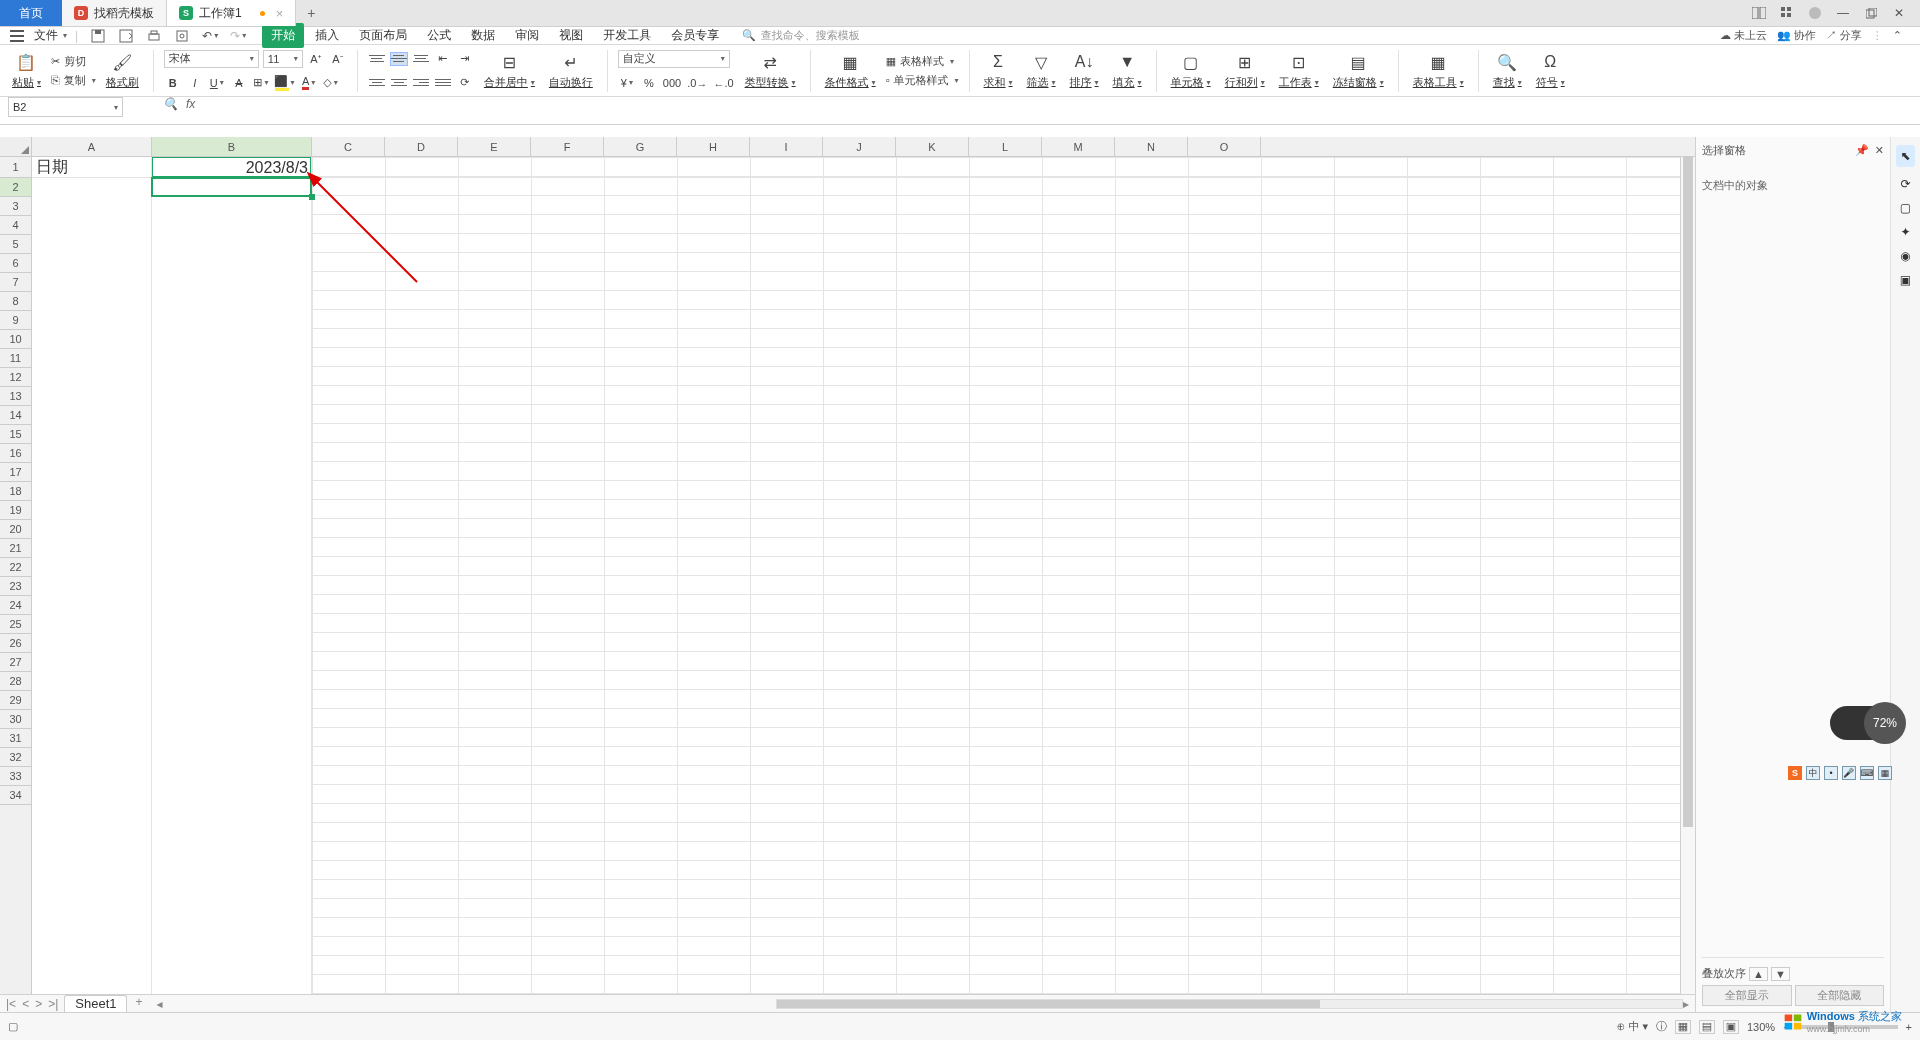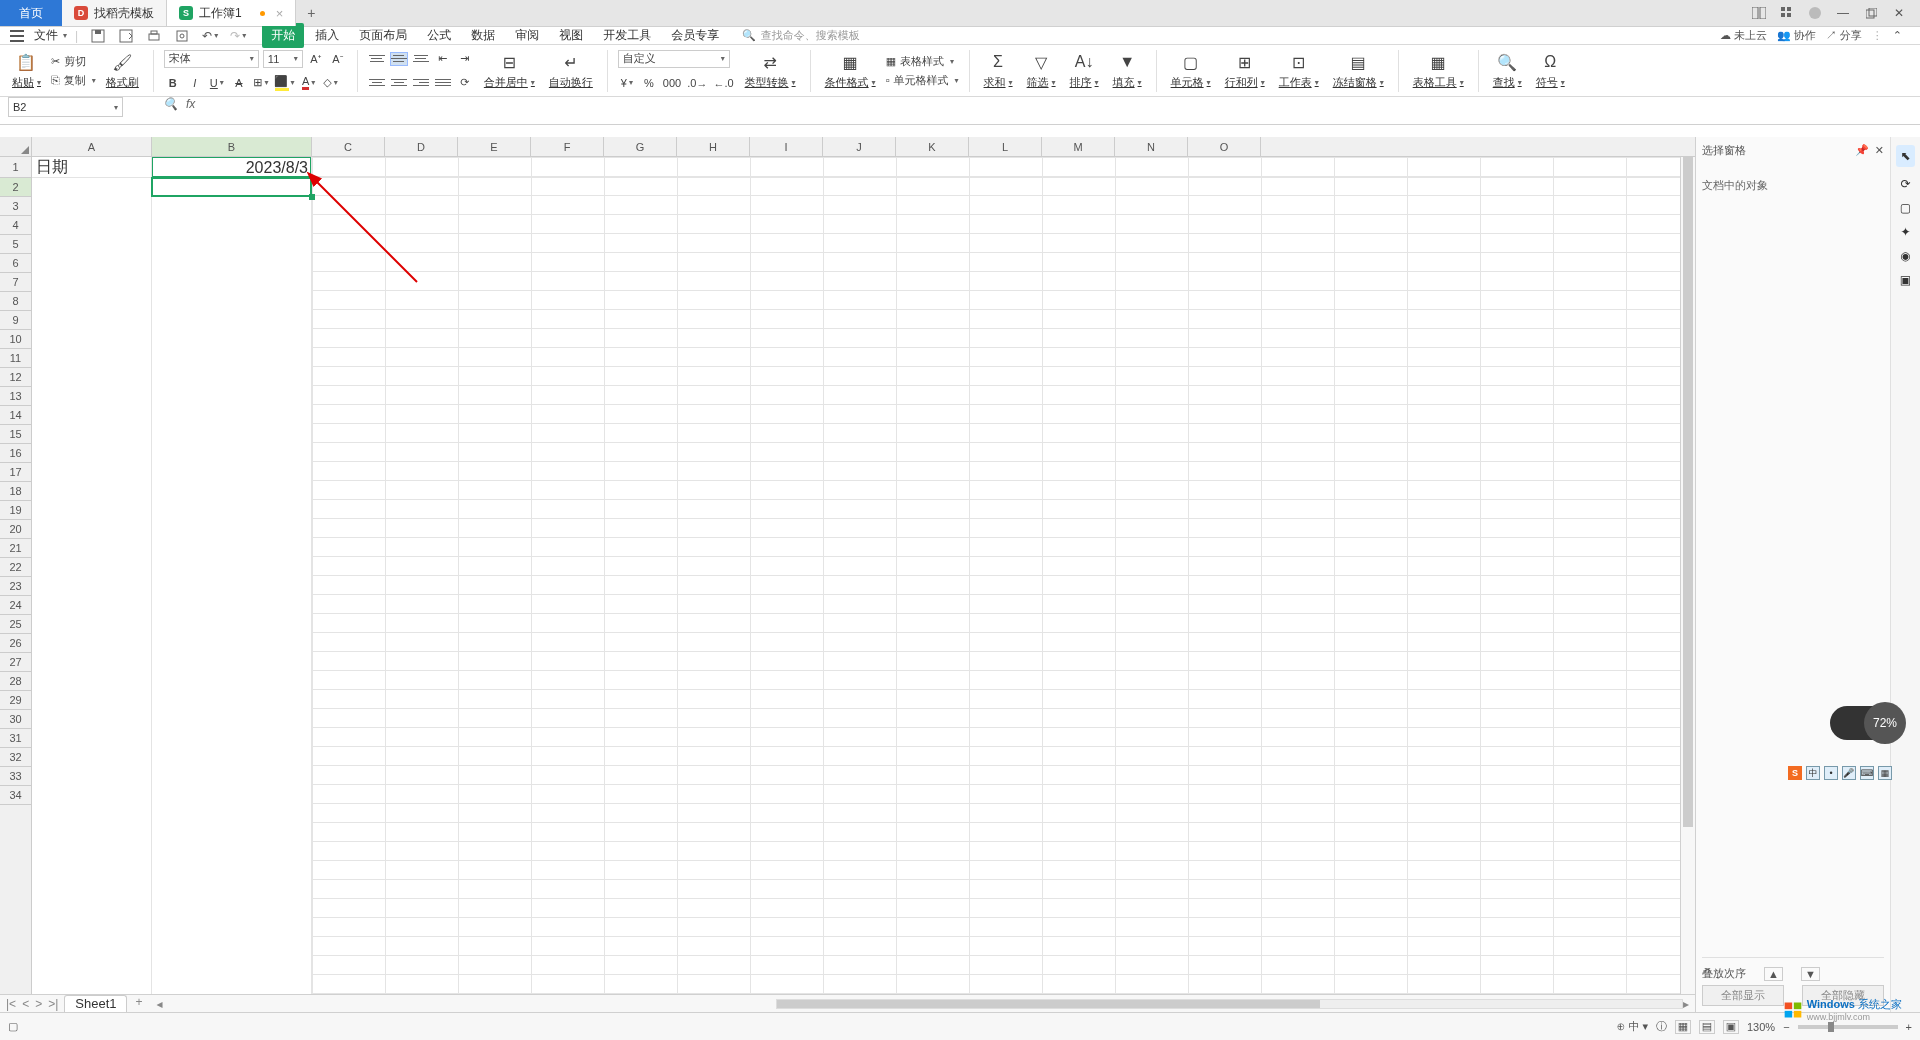--- a/index.html
+++ b/index.html
@@ -52,21 +52,21 @@
     .fbar { flex: 1; height: 20px; margin: 0 6px; }
 
     
     .main { position: absolute; top: 137px; left: 0; right: 0; bottom: 28px; display: flex; }
     .grid-area { flex: 1; position: relative; display: flex; flex-direction: column; min-width: 0; }
     .right-panel { width: 195px; border-left: 1px solid #d0d0d0; background: #fafafa; display: flex; }
     .right-tools { width: 30px; border-left: 1px solid #e0e0e0; background: #f6f6f6; display: flex; flex-direction: column; align-items: center; gap: 10px; padding-top: 8px; }
     .rp-body { flex: 1; display: flex; flex-direction: column; padding: 6px; font-size: 11px; color: #555; }
     .rp-head { display: flex; justify-content: space-between; align-items: center; font-size: 11px; margin-bottom: 20px; }
     .rp-footer { margin-top: auto; font-size: 11px; border-top: 1px solid #e0e0e0; padding-top: 4px; }
-    .rp-footer-row { display: flex; align-items: center; gap: 18px; margin-top: 4px; }
+    .rp-footer-row { display: flex; align-items: center; gap: 3px; margin-top: 4px; }
     .rp-footer-btn { flex: 1; border: 1px solid #ccc; text-align: center; padding: 2px; color: #888; background:#f0f0f0; font-size:11px; }
 
     
     .col-headers { display: flex; height: 20px; border-bottom: 1px solid #ccc; background: #f0f0f0; }
     .corner { width: 32px; border-right: 1px solid #ccc; background: #eee; display:flex; align-items:flex-end; justify-content:flex-end; }
     .corner::after{content:'';border-style:solid;border-width:0 0 8px 8px;border-color:transparent transparent #888 transparent;margin:2px;}
     .ch { border-right: 1px solid #ccc; display: flex; align-items: center; justify-content: center; font-size: 11px; color: #555; }
     .ch.colA { width: 120px; }
     .ch.colB { width: 160px; }
     .ch.std { width: 73px; }
@@ -99,21 +99,21 @@
     .vscroll { width: 15px; background:#f7f7f7; border-left:1px solid #d0d0d0; position:relative; }
     .vscroll-thumb { position:absolute; top:0; height:80%; left:2px; right:2px; background:#ccc; }
 
     
     .status { position: absolute; left:0; right:0; bottom:0; height:28px; border-top:1px solid #d0d0d0; background:#f7f7f7; display:flex; align-items:center; padding: 0 8px; font-size:11px; color:#555; gap:10px; }
     .status-right { margin-left:auto; display:flex; align-items:center; gap:8px; }
     .view-btn { width:16px; height:14px; display:inline-flex; align-items:center; justify-content:center; border:1px solid #ccc; }
     .zoom-slider { width:100px; height:4px; background:#ccc; position:relative; }
     .zoom-slider::after { content:''; position:absolute; left:30%; top:-3px; width:6px; height:10px; background:#888; }
 
-    .watermark { position:absolute; right:18px; bottom:18px; font-size:11px; color:#4a90d9; display:flex; align-items:center; gap:4px; }
+    .watermark { position:absolute; right:18px; bottom:6px; font-size:11px; color:#4a90d9; display:flex; align-items:center; gap:4px; }
     .watermark .url{font-size:9px;color:#999;}
     .wlogo{width:20px;height:20px;}
     .floaty { position:absolute; right:28px; bottom:260px; display:flex; gap:4px; align-items:center; }
     .floaty span { width:14px; height:14px; border:1px solid #79a; background:#e0eef9; font-size:9px; display:inline-flex; align-items:center; justify-content:center; }
     .gauge { position:absolute; right:18px; bottom:300px; width:72px; height:34px; background:#333; border-radius:17px; color:#6cf; font-size:9px; display:flex; align-items:center; justify-content:flex-end; padding-right:4px; }
     .gauge-circle{position:absolute;right:-4px;top:-4px;width:42px;height:42px;border-radius:50%;background:#555;color:#fff;display:flex;align-items:center;justify-content:center;font-size:12px;}
     svg { display:block; }
   </style>
 </head>
 <body>

